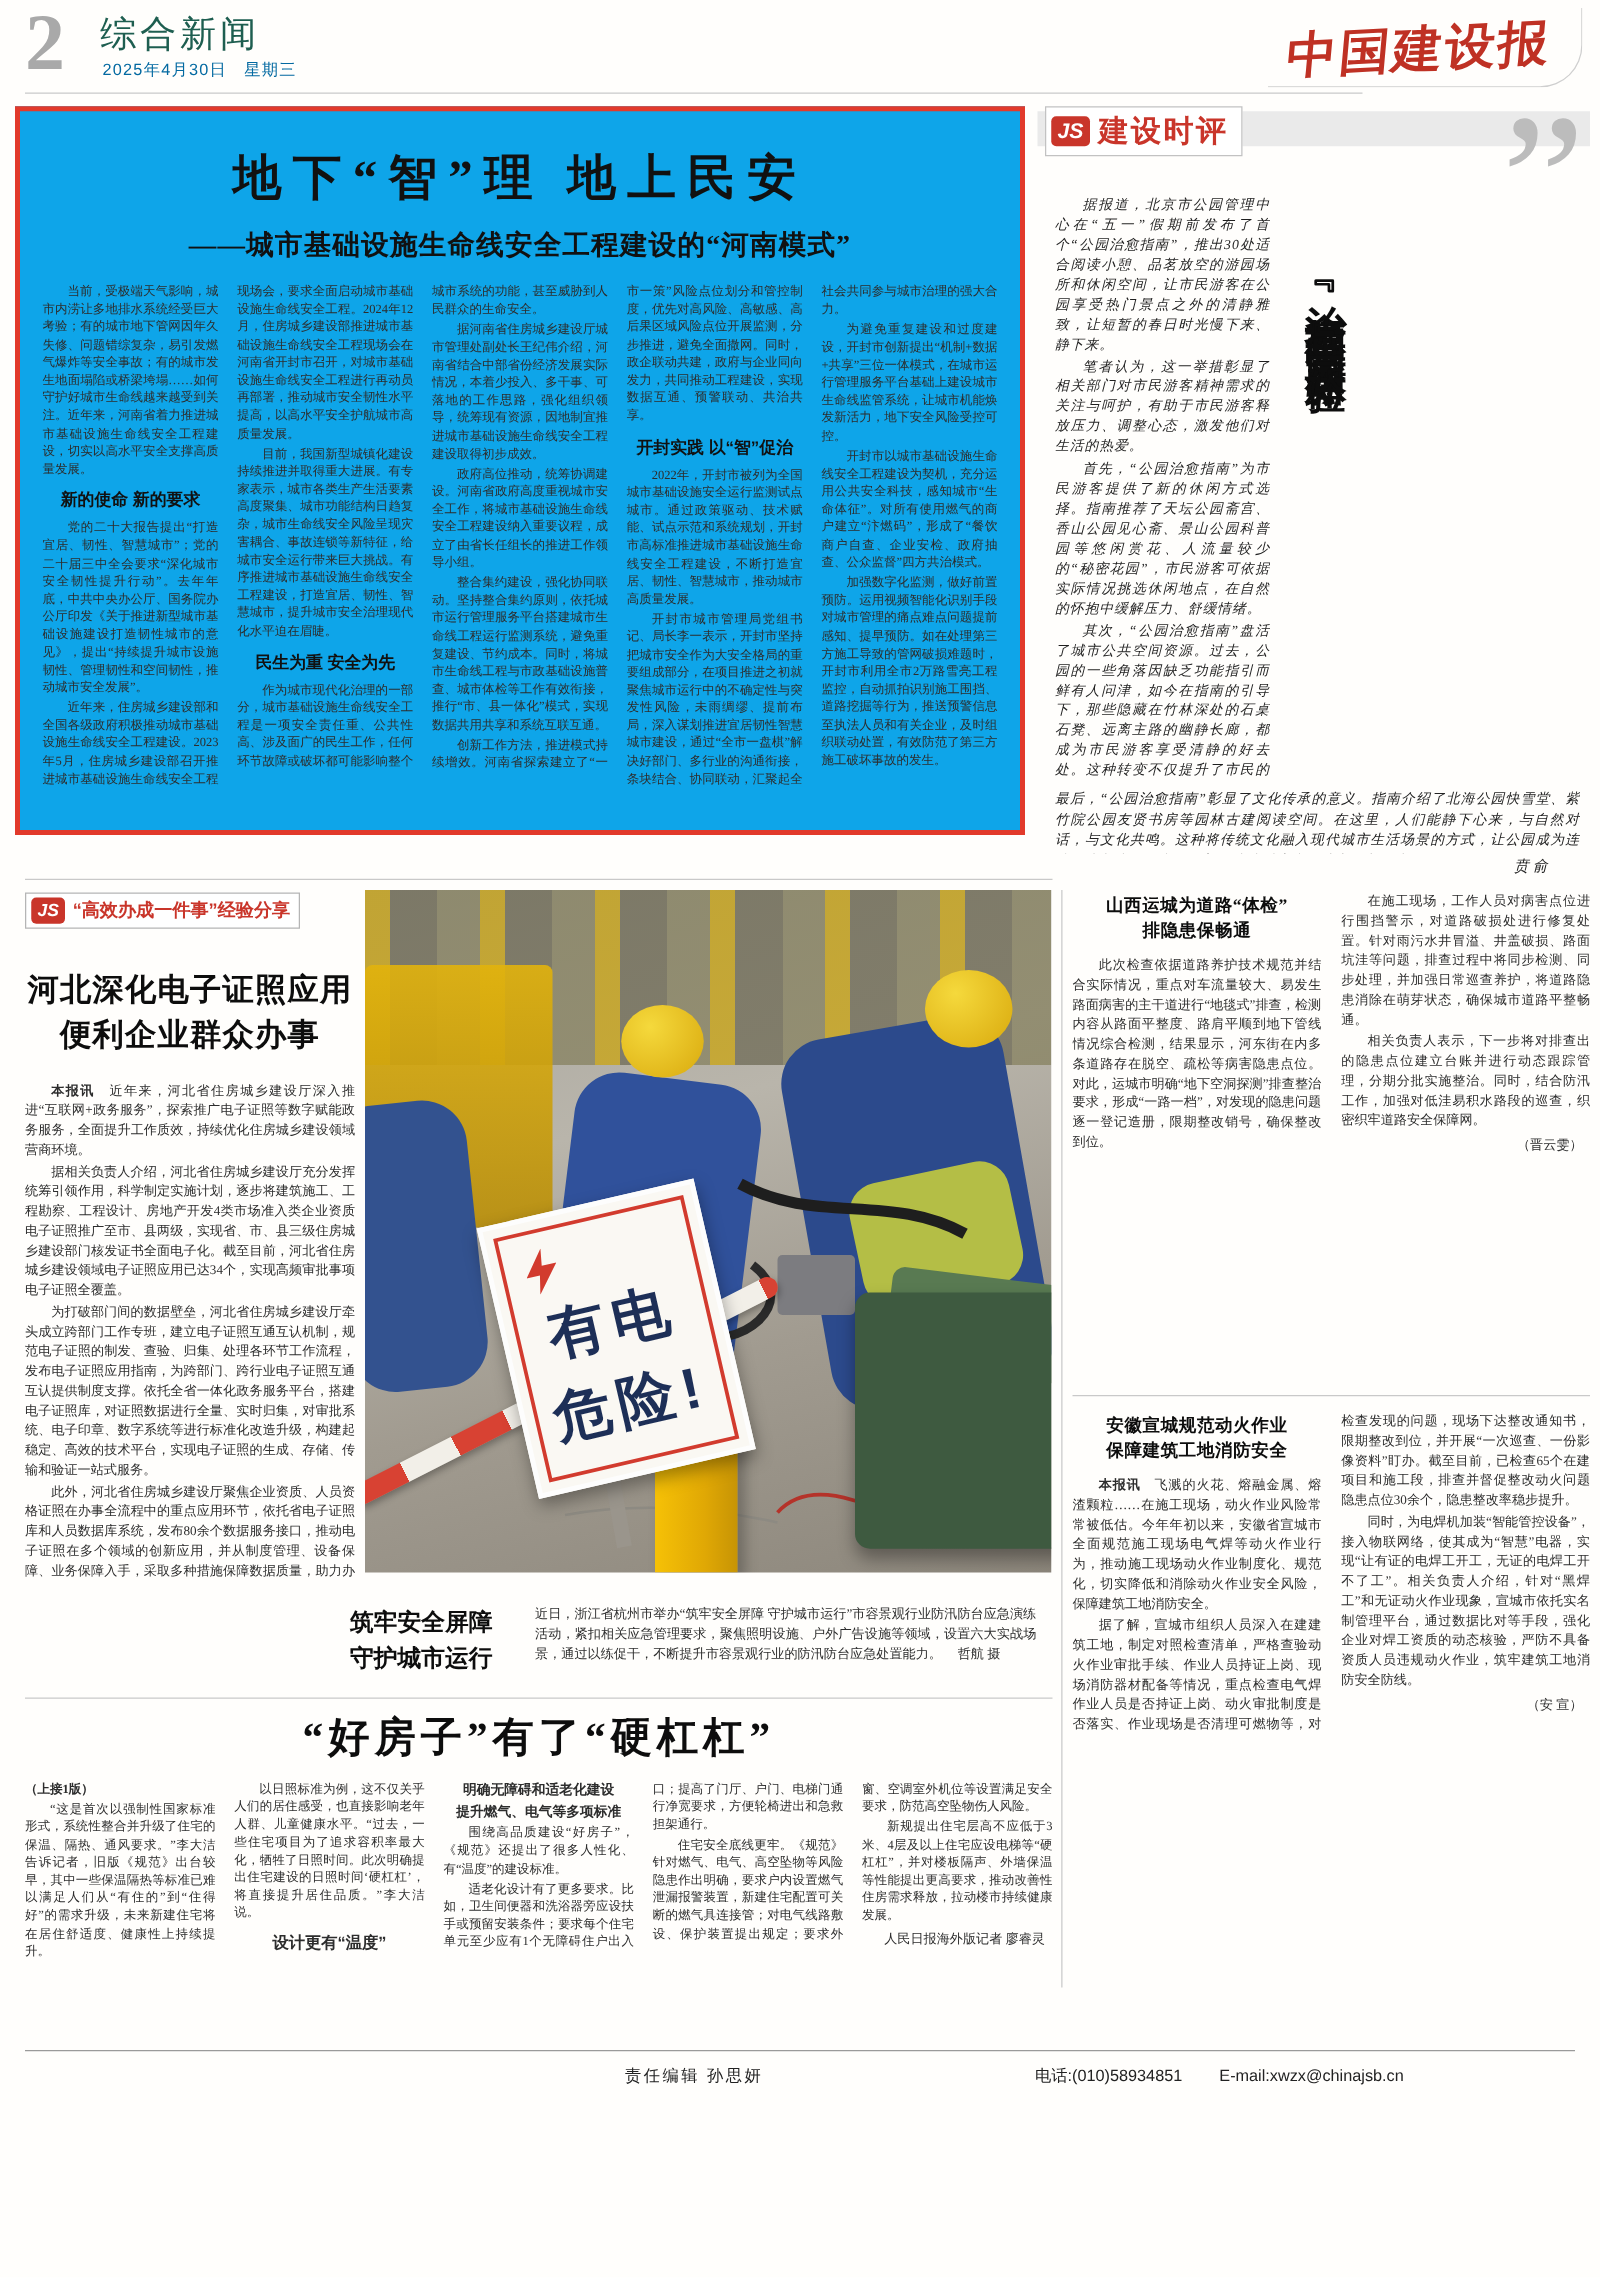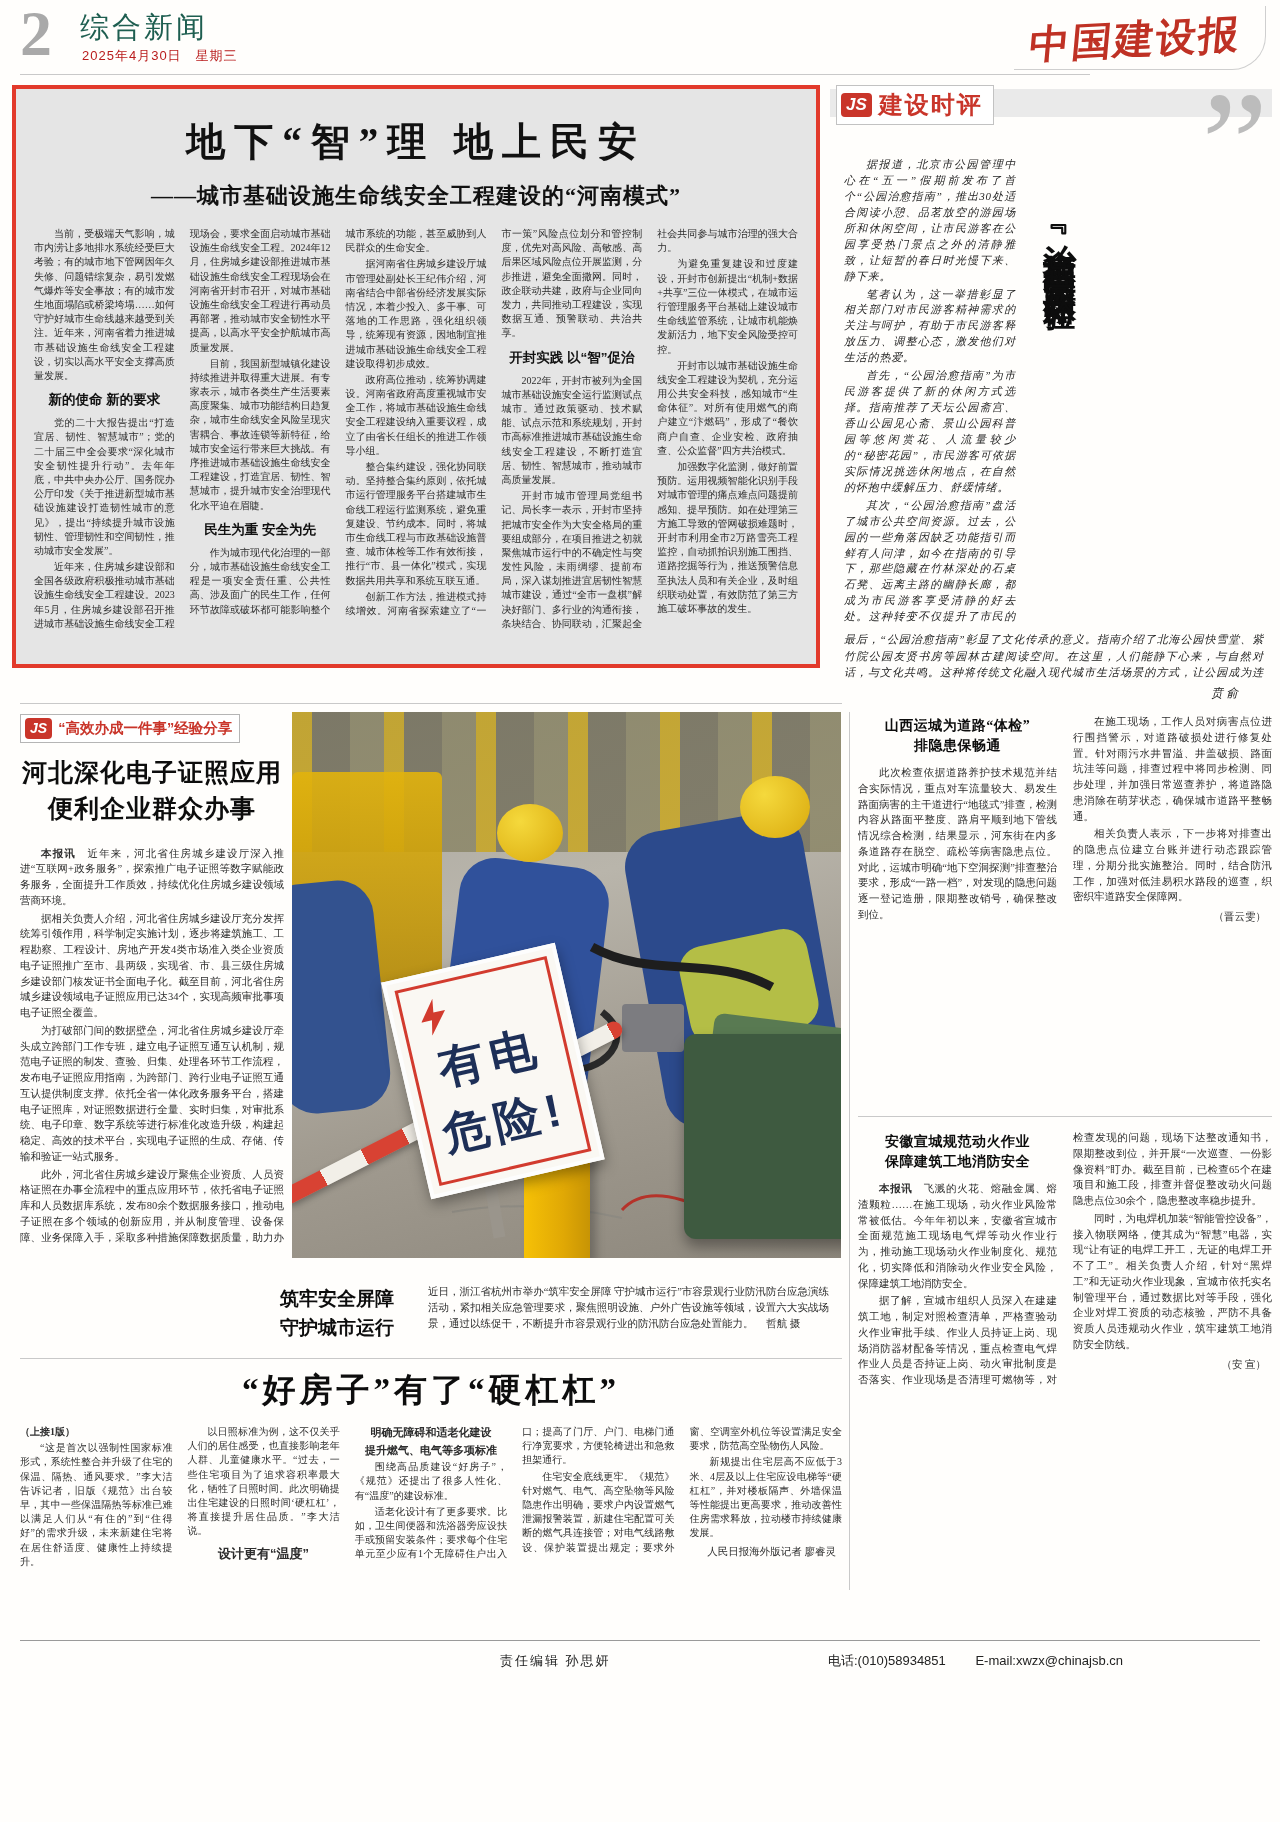--- a/index.html
+++ b/index.html
@@ -5,31 +5,31 @@
   * { margin:0; padding:0; box-sizing:border-box; }
   html,body { background:#ffffff; }
   .sheet { position:relative; width:1280px; height:1822px; background:#fffefc;
            font-family:"Liberation Serif","DejaVu Serif",serif; color:#222; overflow:hidden; }
   .abs { position:absolute; }
   .sans { font-family:"Liberation Sans","DejaVu Sans",sans-serif; }
 
   
   .page-num { left:20px; top:2px; font-size:64px; font-weight:bold; color:#a9a9a9; line-height:1; }
   .section-name { left:80px; top:8px; font-size:29px; font-weight:normal; color:#1e5e50; letter-spacing:3px; }
-  .date-line { left:82px; top:47px; font-size:13px; color:#b91c1c; letter-spacing:1px; }
+  .date-line { left:82px; top:47px; font-size:13px; color:#0369a1; letter-spacing:1px; }
   .header-rule { left:20px; top:74px; width:1070px; height:1px; background:#c9c9c9; }
   .masthead-curve { right:14px; top:6px; width:252px; height:64px;
                     border-right:1px solid #cfcfcf; border-bottom:1px solid #cfcfcf;
                     border-radius:0 0 34px 0; }
   .masthead { right:40px; top:12px; font-size:40px; font-weight:bold; color:#bf3124;
               transform:skewX(-8deg) rotate(-3deg); letter-spacing:2px; }
 
   
   .main-box { left:12px; top:85px; width:808px; height:583px; border:4px solid #e23a2b;
-              background:#e5e5e5; padding:12px 18px 8px; }
+              background:#0ea5e9; padding:12px 18px 8px; }
   .main-title { text-align:center; font-size:39px; font-weight:bold; letter-spacing:9px; color:#111; margin-top:14px; }
   .main-subtitle { text-align:center; font-size:22px; font-weight:bold; letter-spacing:1px; color:#111; margin-top:12px; }
   .main-body { margin-top:16px; height:430px; overflow:hidden;
                column-count:5; column-gap:15px;
                font-size:10px; line-height:1.42; text-align:justify; color:#2d2d2d; }
   .main-body p { text-indent:2em; margin-bottom:2px; }
   .colhead { font-family:"Liberation Sans","DejaVu Sans",sans-serif; font-weight:bold;
              font-size:13.5px; text-align:center; margin:7px 0; color:#111; }
   .byline-r { text-align:right; font-size:10.5px; padding-right:6px; margin-top:4px; text-indent:0 !important; }
 
@@ -61,21 +61,21 @@
   .rule-h { background:#c9c9c9; height:1px; }
   .rule-v { background:#c9c9c9; width:1px; }
 
   
   .hebei { left:20px; top:714px; width:264px; height:642px; }
   .hebei .label-box2 { display:inline-flex; align-items:center; gap:6px; border:1px solid #b5b5b5;
                        padding:3px 7px 3px 4px; background:#fff; }
   .hebei .js-badge { font-size:14px; }
   .hebei .label-text2 { color:#c9352a; font-weight:bold; font-size:14.5px; letter-spacing:0;
                         font-family:"Liberation Sans","DejaVu Sans",sans-serif; }
-  .hebei-title { margin-top:12px; text-align:center; font-size:25px; font-weight:bold;
+  .hebei-title { margin-top:32px; text-align:center; font-size:25px; font-weight:bold;
                  line-height:1.45; color:#0d0d0d; letter-spacing:1px; }
   .hebei-body { margin-top:18px; font-size:10.5px; line-height:1.5; text-align:justify; color:#2d2d2d;
                 height:400px; overflow:hidden; }
   .hebei-body p { text-indent:2em; margin-bottom:2px; }
   .news-lead { font-weight:bold; }
 
   
   .photo { left:292px; top:712px; width:549px; height:546px; overflow:hidden;
            background:linear-gradient(165deg,#a6a49d 0%,#b9b5ab 35%,#a19b90 65%,#8d877c 100%); }
   .ph-top { position:absolute; left:0; top:0; width:100%; height:140px;

